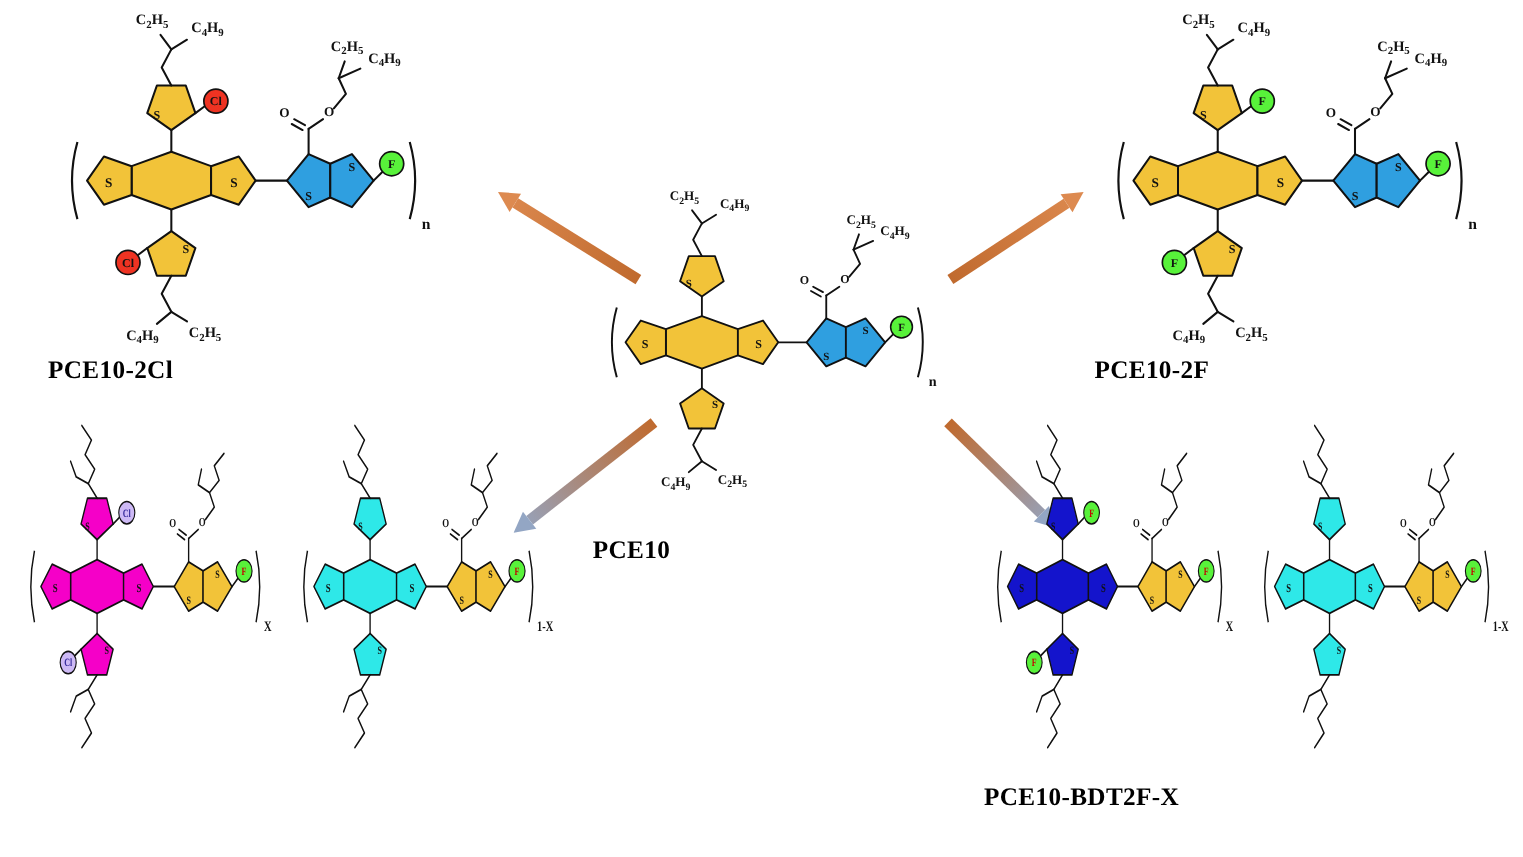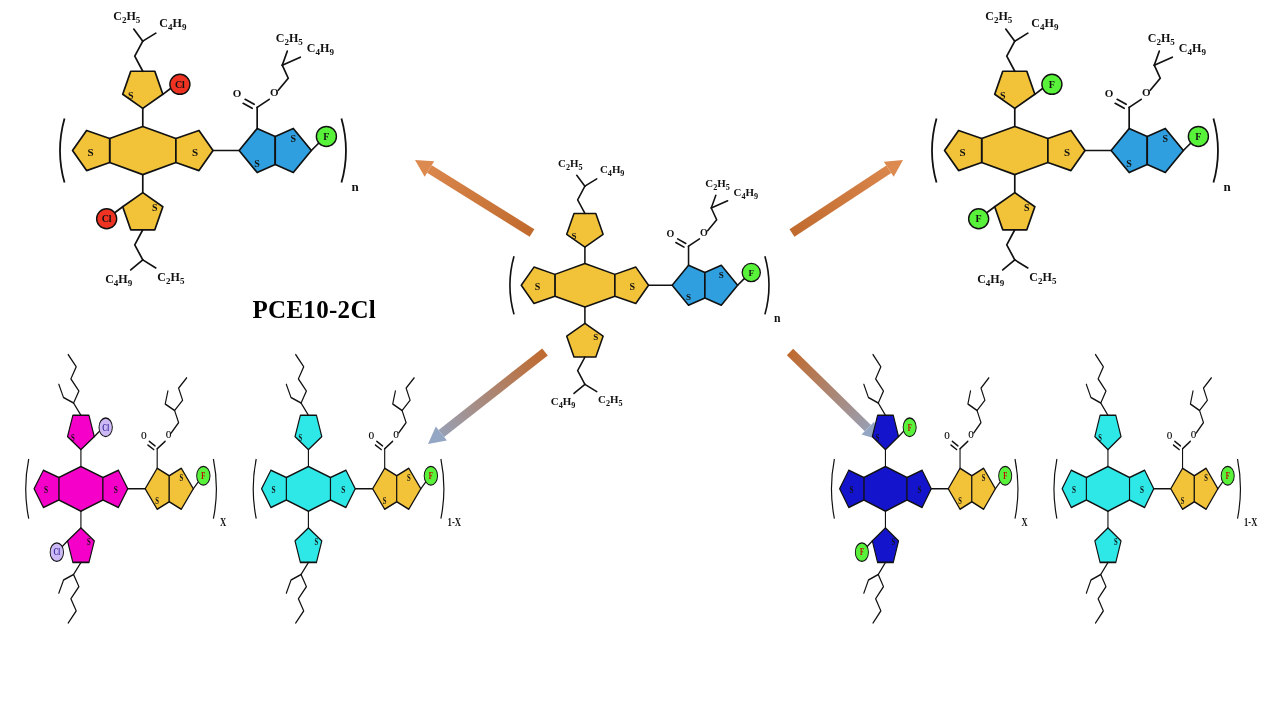--- a/index.html
+++ b/index.html
@@ -1,20 +1,20 @@
 <!DOCTYPE html>
 <html><head>
 <meta charset="utf-8">
 <style>
   html,body{margin:0;padding:0;background:#ffffff;}
   .canvas{position:relative;width:1269px;height:714px;background:#ffffff;overflow:hidden;
           font-family:"Liberation Serif","DejaVu Serif",serif;}
   .arrows-layer{position:absolute;left:0;top:0;width:1269px;height:714px;pointer-events:none;}
   .panel{position:absolute;}
-  .struct-label{text-align:right;font-weight:bold;font-size:25px;color:#000;letter-spacing:.3px;}
+  .struct-label{text-align:left;font-weight:bold;font-size:21px;color:#000;letter-spacing:.3px;}
   svg.structure{display:block;}
 </style>
 </head>
 <body>
 
 <div class="canvas">
 
   <svg id="arrows-layer" class="arrows-layer" viewBox="0 0 1269 714" width="1269" height="714">
       <defs>
         <linearGradient id="agrad0" gradientUnits="userSpaceOnUse" x1="532" y1="233" x2="415" y2="160">
@@ -156,20 +156,21 @@
           <line x1="100" y1="259" x2="113" y2="267" stroke="#111" stroke-width="1.7" stroke-linecap="round"></line>
           <text x="76" y="282" font-size="12" font-weight="bold" font-family="&quot;Liberation Serif&quot;,&quot;DejaVu Serif&quot;,serif" fill="#111" text-anchor="middle"><tspan>C</tspan><tspan font-size="9" dy="3">4</tspan><tspan dy="-3">H</tspan><tspan font-size="9" dy="3">9</tspan></text>
           <text x="128" y="280" font-size="12" font-weight="bold" font-family="&quot;Liberation Serif&quot;,&quot;DejaVu Serif&quot;,serif" fill="#111" text-anchor="middle"><tspan>C</tspan><tspan font-size="9" dy="3">2</tspan><tspan dy="-3">H</tspan><tspan font-size="9" dy="3">5</tspan></text>
           <polyline points="235,90 245,78 239,65" fill="none" stroke="#111" stroke-width="1.7" stroke-linecap="round" stroke-linejoin="round"></polyline>
           <line x1="239" y1="65" x2="244" y2="51" stroke="#111" stroke-width="1.7" stroke-linecap="round"></line>
           <line x1="239" y1="65" x2="257" y2="57" stroke="#111" stroke-width="1.7" stroke-linecap="round"></line>
           <text x="246" y="42" font-size="12" font-weight="bold" font-family="&quot;Liberation Serif&quot;,&quot;DejaVu Serif&quot;,serif" fill="#111" text-anchor="middle"><tspan>C</tspan><tspan font-size="9" dy="3">2</tspan><tspan dy="-3">H</tspan><tspan font-size="9" dy="3">5</tspan></text>
           <text x="277" y="52" font-size="12" font-weight="bold" font-family="&quot;Liberation Serif&quot;,&quot;DejaVu Serif&quot;,serif" fill="#111" text-anchor="middle"><tspan>C</tspan><tspan font-size="9" dy="3">4</tspan><tspan dy="-3">H</tspan><tspan font-size="9" dy="3">9</tspan></text>
         </g>
       </svg>
+    <div class="struct-label">PCE10-2F</div>
   </div>
 
   <div class="panel" style="left:494px;top:148px;width:300px;">
     <svg class="structure" viewBox="0 0 330 295" width="300" height="270">
         <g transform="translate(0,0)">
           <path d="M22,118 Q13,150 22,182" fill="none" stroke="#111" stroke-width="1.8"></path>
           <path d="M298,118 Q307,150 298,182" fill="none" stroke="#111" stroke-width="1.8"></path>
           <text x="308" y="190" font-size="13" font-weight="bold" font-family="&quot;Liberation Serif&quot;,&quot;DejaVu Serif&quot;,serif" fill="#111" text-anchor="start">n</text>
           <line x1="100" y1="126" x2="100" y2="108" stroke="#111" stroke-width="1.7" stroke-linecap="round"></line>
           <line x1="100" y1="174" x2="100" y2="192" stroke="#111" stroke-width="1.7" stroke-linecap="round"></line>
@@ -206,20 +207,21 @@
           <line x1="100" y1="259" x2="113" y2="267" stroke="#111" stroke-width="1.7" stroke-linecap="round"></line>
           <text x="76" y="282" font-size="12" font-weight="bold" font-family="&quot;Liberation Serif&quot;,&quot;DejaVu Serif&quot;,serif" fill="#111" text-anchor="middle"><tspan>C</tspan><tspan font-size="9" dy="3">4</tspan><tspan dy="-3">H</tspan><tspan font-size="9" dy="3">9</tspan></text>
           <text x="128" y="280" font-size="12" font-weight="bold" font-family="&quot;Liberation Serif&quot;,&quot;DejaVu Serif&quot;,serif" fill="#111" text-anchor="middle"><tspan>C</tspan><tspan font-size="9" dy="3">2</tspan><tspan dy="-3">H</tspan><tspan font-size="9" dy="3">5</tspan></text>
           <polyline points="235,90 245,78 239,65" fill="none" stroke="#111" stroke-width="1.7" stroke-linecap="round" stroke-linejoin="round"></polyline>
           <line x1="239" y1="65" x2="244" y2="51" stroke="#111" stroke-width="1.7" stroke-linecap="round"></line>
           <line x1="239" y1="65" x2="257" y2="57" stroke="#111" stroke-width="1.7" stroke-linecap="round"></line>
           <text x="246" y="42" font-size="12" font-weight="bold" font-family="&quot;Liberation Serif&quot;,&quot;DejaVu Serif&quot;,serif" fill="#111" text-anchor="middle"><tspan>C</tspan><tspan font-size="9" dy="3">2</tspan><tspan dy="-3">H</tspan><tspan font-size="9" dy="3">5</tspan></text>
           <text x="277" y="52" font-size="12" font-weight="bold" font-family="&quot;Liberation Serif&quot;,&quot;DejaVu Serif&quot;,serif" fill="#111" text-anchor="middle"><tspan>C</tspan><tspan font-size="9" dy="3">4</tspan><tspan dy="-3">H</tspan><tspan font-size="9" dy="3">9</tspan></text>
         </g>
       </svg>
+    <div class="struct-label" style="margin-top:28px;">PCE10</div>
   </div>
 
   <div class="panel" style="left:14px;top:336px;width:455px;">
     <svg class="structure" viewBox="0 -14 680 322" width="455" height="300" preserveAspectRatio="none">
         <g transform="translate(0,0)">
           <path d="M22,118 Q13,150 22,182" fill="none" stroke="#111" stroke-width="1.8"></path>
           <path d="M298,118 Q307,150 298,182" fill="none" stroke="#111" stroke-width="1.8"></path>
           <text x="308" y="190" font-size="13" font-weight="bold" font-family="&quot;Liberation Serif&quot;,&quot;DejaVu Serif&quot;,serif" fill="#111" text-anchor="start">X</text>
           <line x1="100" y1="126" x2="100" y2="108" stroke="#111" stroke-width="1.7" stroke-linecap="round"></line>
           <line x1="100" y1="174" x2="100" y2="192" stroke="#111" stroke-width="1.7" stroke-linecap="round"></line>
@@ -372,15 +374,16 @@
           <line x1="214" y1="107" x2="226" y2="99" stroke="#111" stroke-width="1.7" stroke-linecap="round"></line>
           <text x="231" y="96" font-size="11" font-weight="bold" font-family="&quot;Liberation Serif&quot;,&quot;DejaVu Serif&quot;,serif" fill="#111" text-anchor="middle">O</text>
           <polyline points="100,71 89,58 97,45 85,32 93,19 81,6" fill="none" stroke="#111" stroke-width="1.7" stroke-linecap="round" stroke-linejoin="round"></polyline>
           <polyline points="89,58 74,52 67,38" fill="none" stroke="#111" stroke-width="1.7" stroke-linecap="round" stroke-linejoin="round"></polyline>
           <polyline points="100,229 89,242 97,255 85,268 93,281 81,294" fill="none" stroke="#111" stroke-width="1.7" stroke-linecap="round" stroke-linejoin="round"></polyline>
           <polyline points="89,242 74,248 67,262" fill="none" stroke="#111" stroke-width="1.7" stroke-linecap="round" stroke-linejoin="round"></polyline>
           <polyline points="235,90 246,79 240,66 252,55 246,42 258,31" fill="none" stroke="#111" stroke-width="1.7" stroke-linecap="round" stroke-linejoin="round"></polyline>
           <polyline points="240,66 226,59 230,45" fill="none" stroke="#111" stroke-width="1.7" stroke-linecap="round" stroke-linejoin="round"></polyline>
         </g>
       </svg>
+    <div class="struct-label" style="margin-top:16px;">PCE10-BDT2F-X</div>
   </div>
 
 </div>
 
 </body></html>

